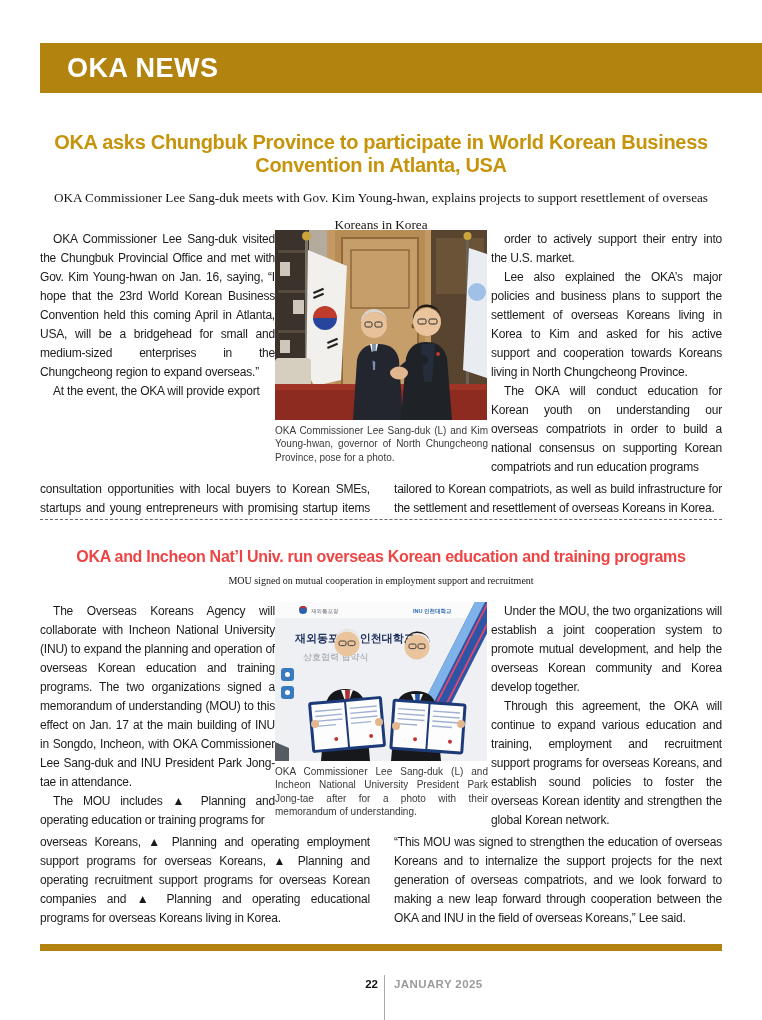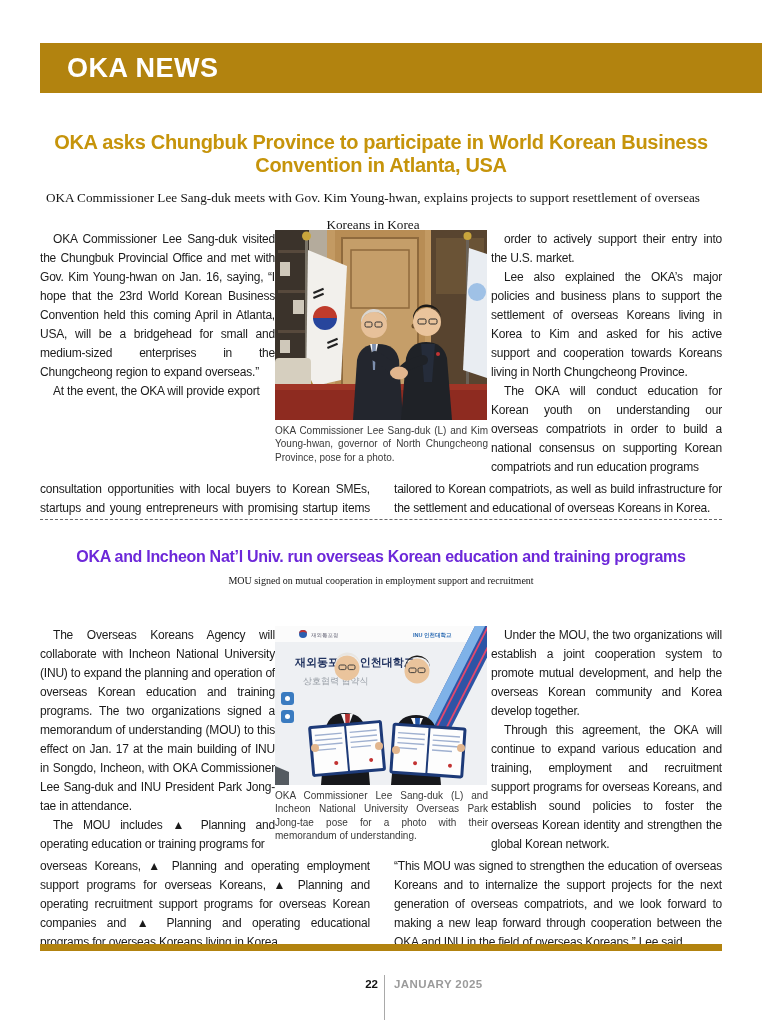--- a/index.html
+++ b/index.html
@@ -11,45 +11,45 @@
     position:absolute;left:40px;top:43px;width:746px;height:50px;background:#B2830F;
     color:#ffffff;display:flex;align-items:center;box-sizing:border-box;padding-left:27px;
     font-size:27px;font-weight:bold;letter-spacing:.5px;
   }
   .headline{
     position:absolute;left:40px;width:682px;text-align:center;color:#C6940B;
     font-weight:bold;font-size:20px;line-height:23px;letter-spacing:-.3px;
   }
   #headline1{top:131px}
   .subtitle{
-    position:absolute;left:42px;width:662px;text-align:center;
+    position:absolute;left:50px;width:662px;text-align:center;
     font-family:"Liberation Serif",serif;font-size:13.2px;line-height:27px;color:#141414;
   }
   #subtitle1{top:184px}
   .article-body{position:absolute;left:40px;width:682px;overflow:hidden}
   #body1{top:230px;height:290px}
-  #body2{top:626px;height:340px}
+  #body2{top:602px;height:340px}
   .cols{display:grid;grid-template-columns:235px 212px 235px}
   .col{text-align:justify;font-size:12px;line-height:19px;letter-spacing:-.2px}
   .col.left{box-sizing:border-box;}
   .col.right{box-sizing:border-box;padding-left:4px}
   .col p{margin:0;text-indent:13px}
   figure{margin:0;width:213px}
   figure svg{display:block}
   figcaption{
     font-size:10px;line-height:13.4px;color:#3a3a3a;margin-top:4px;
     text-align:justify;letter-spacing:0;
   }
   .bottoms{display:flex;justify-content:space-between;margin-top:3px}
   .bottoms .seg{text-align:justify;font-size:12px;line-height:19px;letter-spacing:-.2px}
   .bottoms .bl{width:330px}
   .bottoms .br{width:328px}
   .dashed-divider{position:absolute;left:40px;top:519px;width:682px;height:0;border-top:1.6px dashed #686868}
   .a2head{position:absolute;left:40px;top:547px;width:682px;text-align:center}
-  .a2head .h2g{font-size:16px;font-weight:bold;color:#6d28d9;letter-spacing:-.3px;line-height:20px}
+  .a2head .h2g{font-size:16px;font-weight:bold;color:#ef4444;letter-spacing:-.3px;line-height:20px}
   .a2head .sub2{font-family:"Liberation Serif",serif;font-size:10px;color:#141414;margin-top:8px}
   .gold-footer-bar{position:absolute;left:40px;top:944px;width:682px;height:7px;background:#B2830F}
   .footer{position:absolute;left:0;top:977px;width:762px;height:43px}
   .page-number{position:absolute;right:384px;top:1px;font-size:11.5px;font-weight:bold;color:#111}
   .footer-rule{position:absolute;left:384px;top:-2px;width:1.4px;height:45px;background:#a9a9a9}
   .issue-label{position:absolute;left:394px;top:1px;font-size:11.5px;font-weight:bold;color:#9b9b9b;letter-spacing:.4px}
 </style>
 </head>
 <body>
 
@@ -139,21 +139,21 @@
       <figcaption>OKA Commissioner Lee Sang-duk (L) and Kim Young-hwan, governor of North Chungcheong Province, pose for a photo.</figcaption>
     </figure>
     <div class="col right">
       <p>order to actively support their entry into the U.S. market.</p>
       <p>Lee also explained the OKA’s major policies and business plans to support the settlement of overseas Koreans living in Korea to Kim and asked for his active support and cooperation towards Koreans living in North Chungcheong Province.</p>
       <p>The OKA will conduct education for Korean youth on understanding our overseas compatriots in order to build a national consensus on supporting Korean compatriots and run education programs</p>
     </div>
   </div>
   <div class="bottoms">
     <div class="seg bl">consultation opportunities with local buyers to Korean SMEs, startups and young entrepreneurs with promising startup items in</div>
-    <div class="seg br">tailored to Korean compatriots, as well as build infrastructure for the settlement and educational of overseas Koreans in Korea.</div>
+    <div class="seg br">tailored to Korean compatriots, as well as build infrastructure for the settlement and resettlement of overseas Koreans in Korea.</div>
   </div>
 </div>
 
 <div class="dashed-divider"></div>
 
 <div class="a2head">
   <div class="h2g">OKA and Incheon Nat’l Univ. run overseas Korean education and training programs</div>
   <div class="sub2">MOU signed on mutual cooperation in employment support and recruitment</div>
 </div>
 
@@ -246,21 +246,21 @@
           <circle cx="141" cy="138" r="2" fill="#c23333"></circle>
           <circle cx="176" cy="138" r="2" fill="#c23333"></circle>
         </g>
         <g fill="#e2b68e">
           <circle cx="40" cy="122" r="4"></circle>
             <circle cx="104" cy="120" r="4"></circle>
           <circle cx="121" cy="124" r="4"></circle>
             <circle cx="186" cy="122" r="4"></circle>
         </g>
       </svg>
-      <figcaption>OKA Commissioner Lee Sang-duk (L) and Incheon National University Overseas Park Jong-tae pose for a photo with their memorandum of understanding.</figcaption>
+      <figcaption>OKA Commissioner Lee Sang-duk (L) and Incheon National University President Park Jong-tae after for a photo with their memorandum of understanding.</figcaption>
     </figure>
     <div class="col right">
       <p>Under the MOU, the two organizations will establish a joint cooperation system to promote mutual development, and help the overseas Korean community and Korea develop together.</p>
       <p>Through this agreement, the OKA will continue to expand various education and training, employment and recruitment support programs for overseas Koreans, and establish sound policies to foster the overseas Korean identity and strengthen the global Korean network.</p>
     </div>
   </div>
   <div class="bottoms">
     <div class="seg bl">overseas Koreans, ▲ Planning and operating employment support programs for overseas Koreans, ▲ Planning and operating recruitment support programs for overseas Korean companies and ▲ Planning and operating educational programs for overseas Koreans living in Korea.</div>
     <div class="seg br">“This MOU was signed to strengthen the education of overseas Koreans and to internalize the support projects for the next generation of overseas compatriots, and we look forward to making a new leap forward through cooperation between the OKA and INU in the field of overseas Koreans,” Lee said.</div>
   </div>

